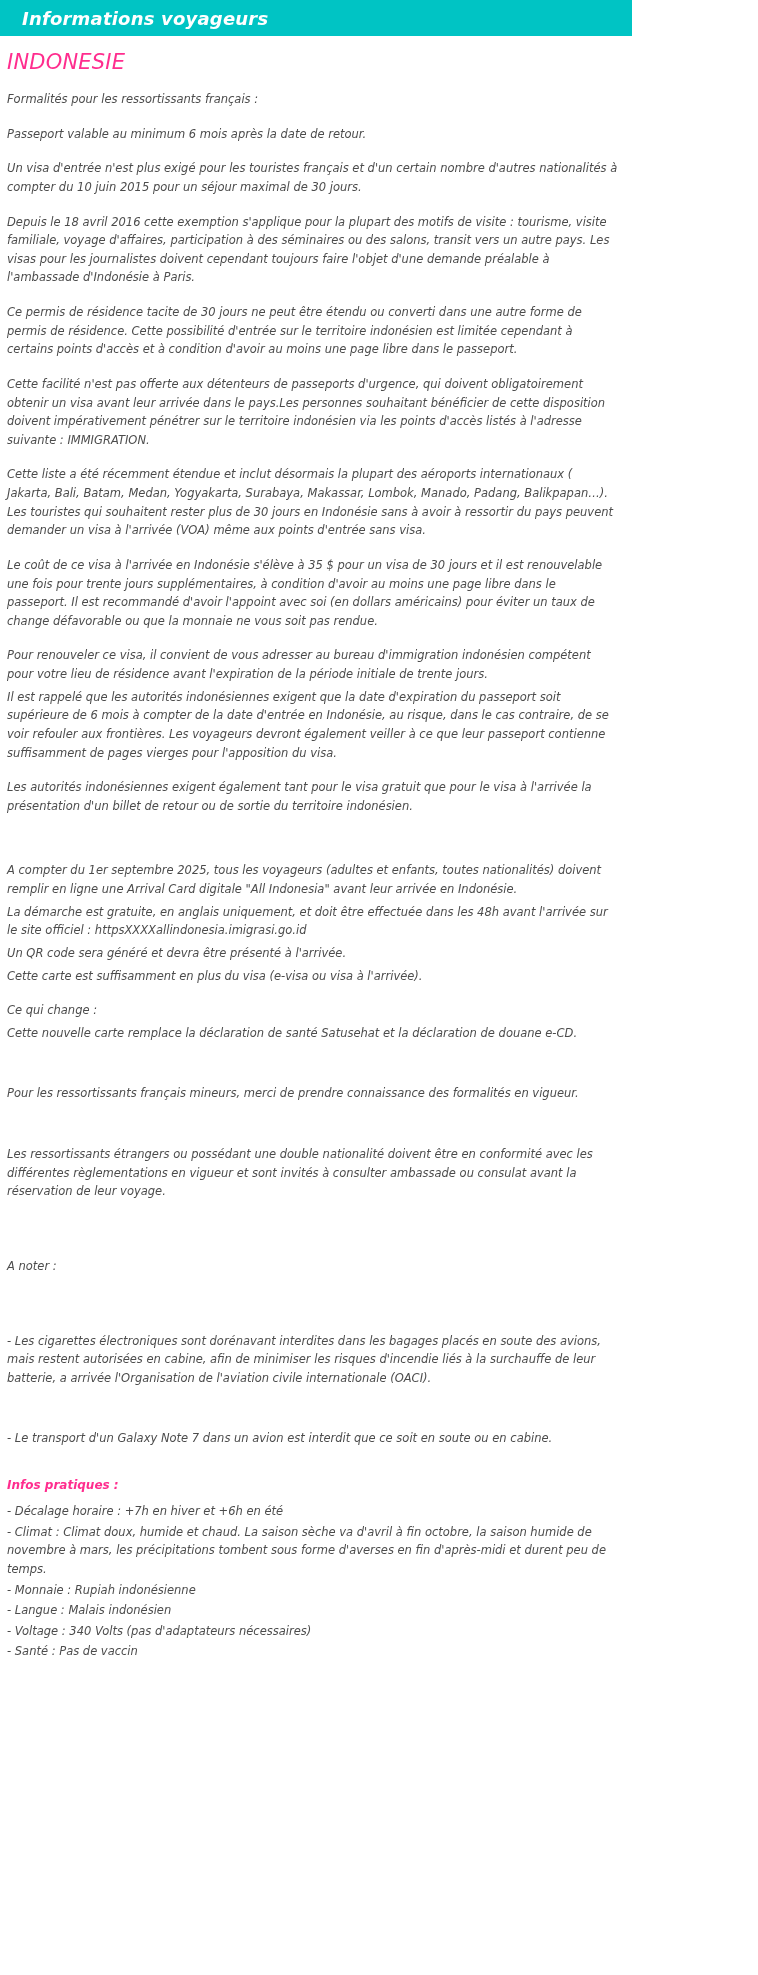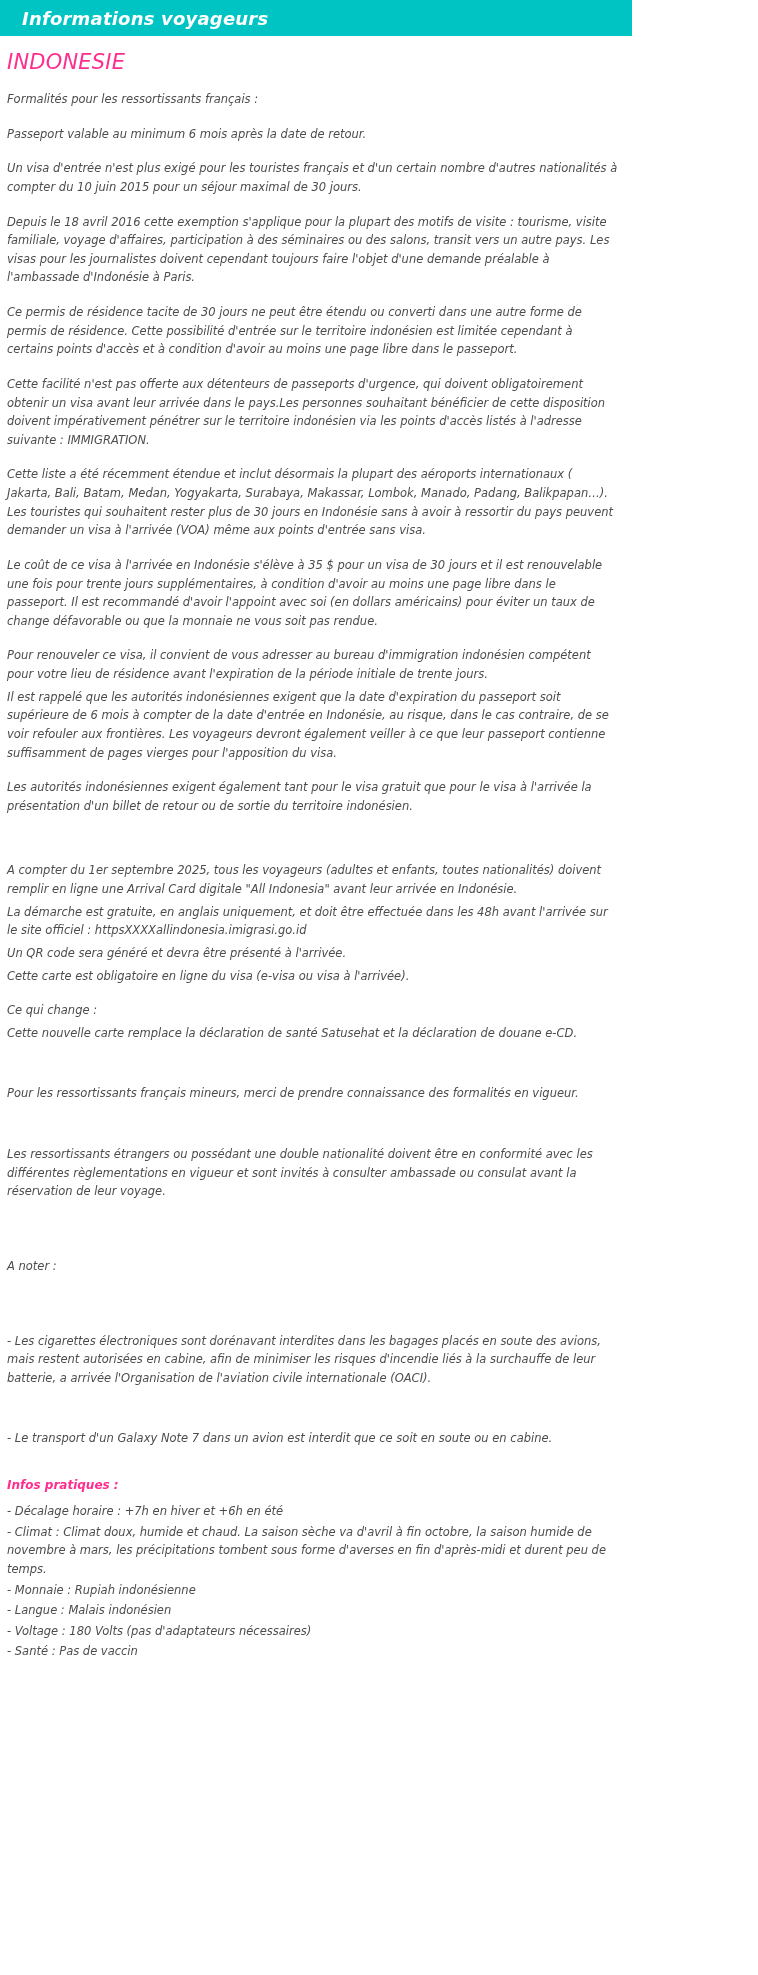--- a/index.html
+++ b/index.html
@@ -107,21 +107,21 @@
     <p class="para">Le coût de ce visa à l'arrivée en Indonésie s'élève à 35 $ pour un visa de 30 jours et il est renouvelable une fois pour trente jours supplémentaires, à condition d'avoir au moins une page libre dans le passeport. Il est recommandé d'avoir l'appoint avec soi (en dollars américains) pour éviter un taux de change défavorable ou que la monnaie ne vous soit pas rendue.</p>
 
     <p class="para tight">Pour renouveler ce visa, il convient de vous adresser au bureau d'immigration indonésien compétent pour votre lieu de résidence avant l'expiration de la période initiale de trente jours.</p>
     <p class="para">Il est rappelé que les autorités indonésiennes exigent que la date d'expiration du passeport soit supérieure de 6 mois à compter de la date d'entrée en Indonésie, au risque, dans le cas contraire, de se voir refouler aux frontières. Les voyageurs devront également veiller à ce que leur passeport contienne suffisamment de pages vierges pour l'apposition du visa.</p>
 
     <p class="para biggap">Les autorités indonésiennes exigent également tant pour le visa gratuit que pour le visa à l'arrivée la présentation d'un billet de retour ou de sortie du territoire indonésien.</p>
 
     <p class="para tight">A compter du 1er septembre 2025, tous les voyageurs (adultes et enfants, toutes nationalités) doivent remplir en ligne une Arrival Card digitale "All Indonesia" avant leur arrivée en Indonésie.</p>
     <p class="para tight">La démarche est gratuite, en anglais uniquement, et doit être effectuée dans les 48h avant l'arrivée sur le site officiel : httpsXXXXallindonesia.imigrasi.go.id</p>
     <p class="para tight">Un QR code sera généré et devra être présenté à l'arrivée.</p>
-    <p class="para">Cette carte est obligatoire en ligne du visa (e-visa ou visa à l'arrivée).</p>
+    <p class="para">Cette carte est suffisamment en plus du visa (e-visa ou visa à l'arrivée).</p>
 
     <p class="para tight">Ce qui change :</p>
     <p class="para blockgap">Cette nouvelle carte remplace la déclaration de santé Satusehat et la déclaration de douane e-CD.</p>
 
     <div class="spacer-sm"></div>
 
     <p class="para blockgap">Pour les ressortissants français mineurs, merci de prendre connaissance des formalités en vigueur.</p>
 
     <div class="spacer-sm"></div>
 
@@ -139,18 +139,18 @@
 
     <p class="para blockgap">- Le transport d'un Galaxy Note 7 dans un avion est interdit que ce soit en soute ou en cabine.</p>
 
     <div class="section-title">Infos pratiques :</div>
 
     <ul class="bullet-list">
       <li>- Décalage horaire : +7h en hiver et +6h en été</li>
       <li>- Climat : Climat doux, humide et chaud. La saison sèche va d'avril à fin octobre, la saison humide de novembre à mars, les précipitations tombent sous forme d'averses en fin d'après-midi et durent peu de temps.</li>
       <li>- Monnaie : Rupiah indonésienne</li>
       <li>- Langue : Malais indonésien</li>
-      <li>- Voltage : 180 Volts (pas d'adaptateurs nécessaires)</li>
+      <li>- Voltage : 340 Volts (pas d'adaptateurs nécessaires)</li>
       <li>- Santé : Pas de vaccin</li>
     </ul>
 
   </div>
 </div>
 
 </body></html>

